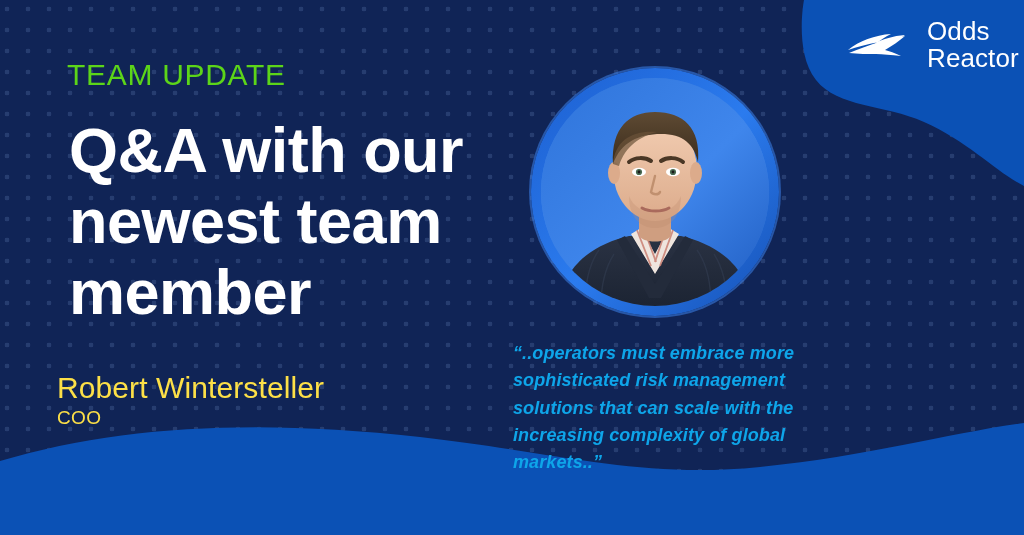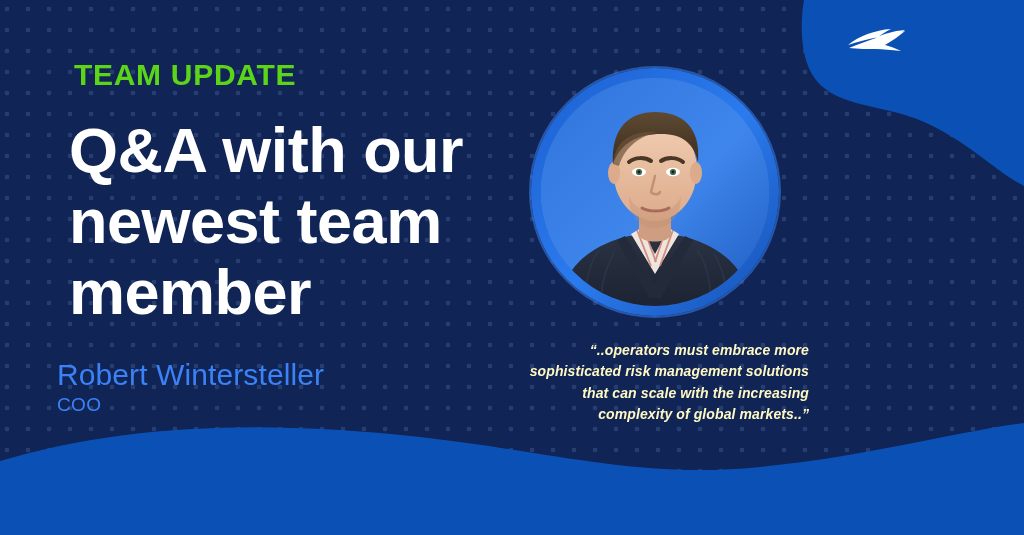--- a/index.html
+++ b/index.html
@@ -47,38 +47,38 @@
   
   .left-col {
     position: absolute;
     left: 57px;
     top: 58px;
     width: 470px;
     z-index: 6;
   }
   .eyebrow {
     font-size: 30px;
-    font-weight: bold;
+    font-weight: normal;
     letter-spacing: 0.7px;
     color: #5CD519;
-    margin: 0 0 24px 17px;
+    margin: 0 0 24px 10px;
     line-height: 1.1;
   }
   .headline {
     font-size: 63px;
     font-weight: bold;
     color: #ffffff;
     line-height: 1.13;
     letter-spacing: -0.5px;
     margin: 12px;
     max-width: 460px;
   }
   .person {
-    margin-top: 27px;
-    color: #3b82f6;
+    margin-top: 40px;
+    color: #fde047;
   }
   .person-name {
     font-size: 30px;
     font-weight: normal;
     line-height: 1.26;
     letter-spacing: 0.1px;
   }
   .person-role {
     font-size: 19px;
     font-weight: normal;
@@ -108,23 +108,23 @@
   .photo {
     position: absolute;
     inset: 0;
   }
   
   .quote {
     position: absolute;
     left: 513px;
     top: 340px;
     width: 296px;
-    text-align: right;
-    color: #fef9c3;
-    font-size: 14px;
+    text-align: left;
+    color: #0ea5e9;
+    font-size: 18px;
     font-style: italic;
     font-weight: bold;
     line-height: 1.52;
     letter-spacing: 0.1px;
     z-index: 6;
   }
   
   .logo {
     position: absolute;
     left: 845px;
@@ -246,15 +246,19 @@
     </div>
   </div>
 
   <div class="quote">“..operators must embrace more sophisticated risk management solutions that can scale with the increasing complexity of global markets..”</div>
 
   <div class="logo">
     <svg class="logo-mark" viewBox="0 0 72 44">
       <path d="M4,30 C14,26 24,22 34,19 C22,21 12,24 3,27 C14,18 30,12 46,11 C40,14 35,17 31,21 C40,18 50,15 60,13 C54,18 47,23 40,27 C44,28 50,30 56,33 C46,32 38,31 31,31 C23,31 13,31 4,30 Z" fill="#ffffff"></path>
       <path d="M30,20 C38,16 48,13 60,12 C53,17 46,22 39,26 C36,24 33,22 30,20 Z" fill="#ffffff"></path>
     </svg>
+    <div class="logo-text">
+      <div>Odds</div>
+      <div>Reactor</div>
+    </div>
   </div>
 
 </div>
 
 </body></html>

